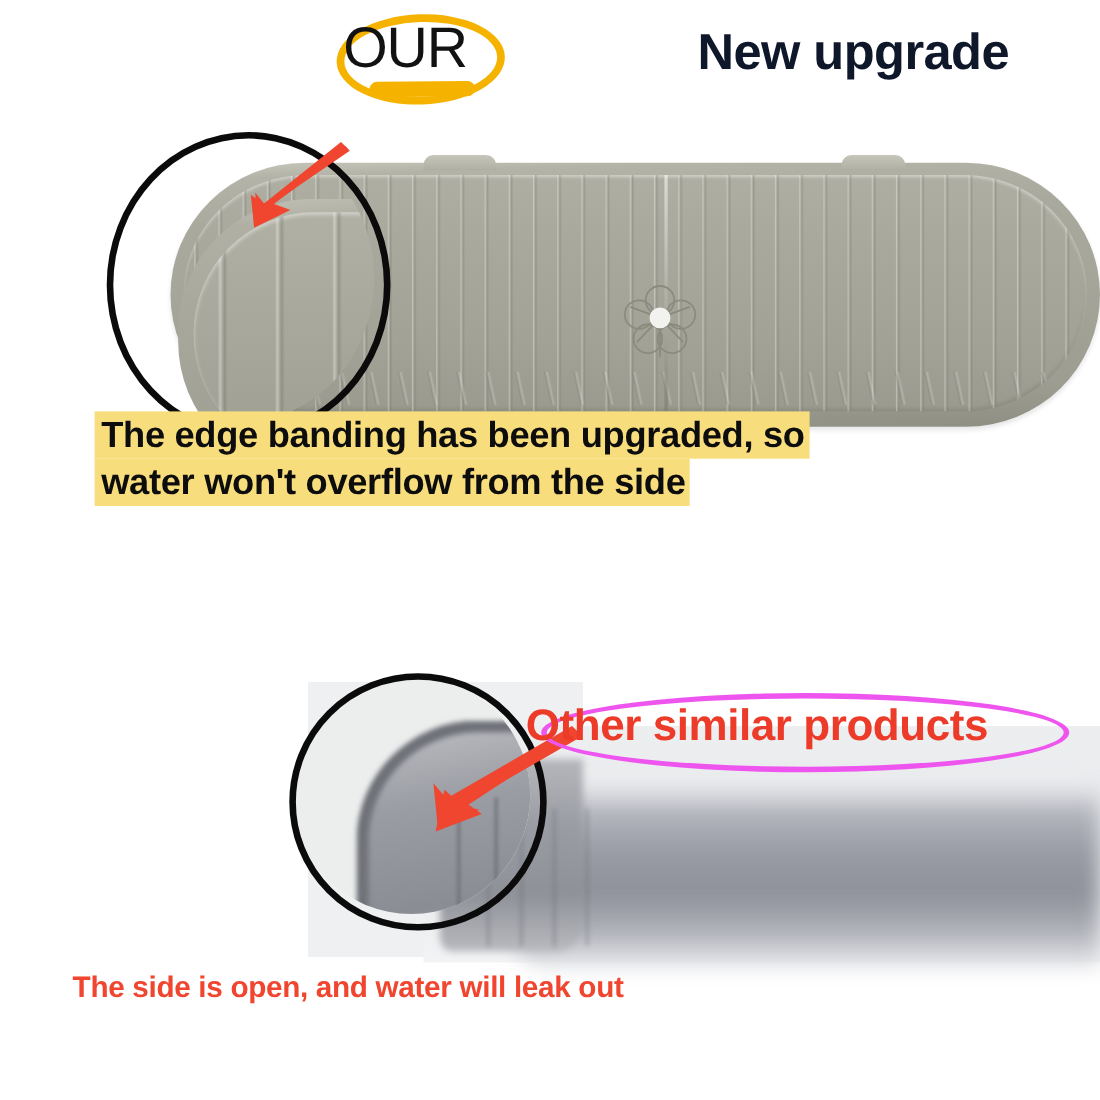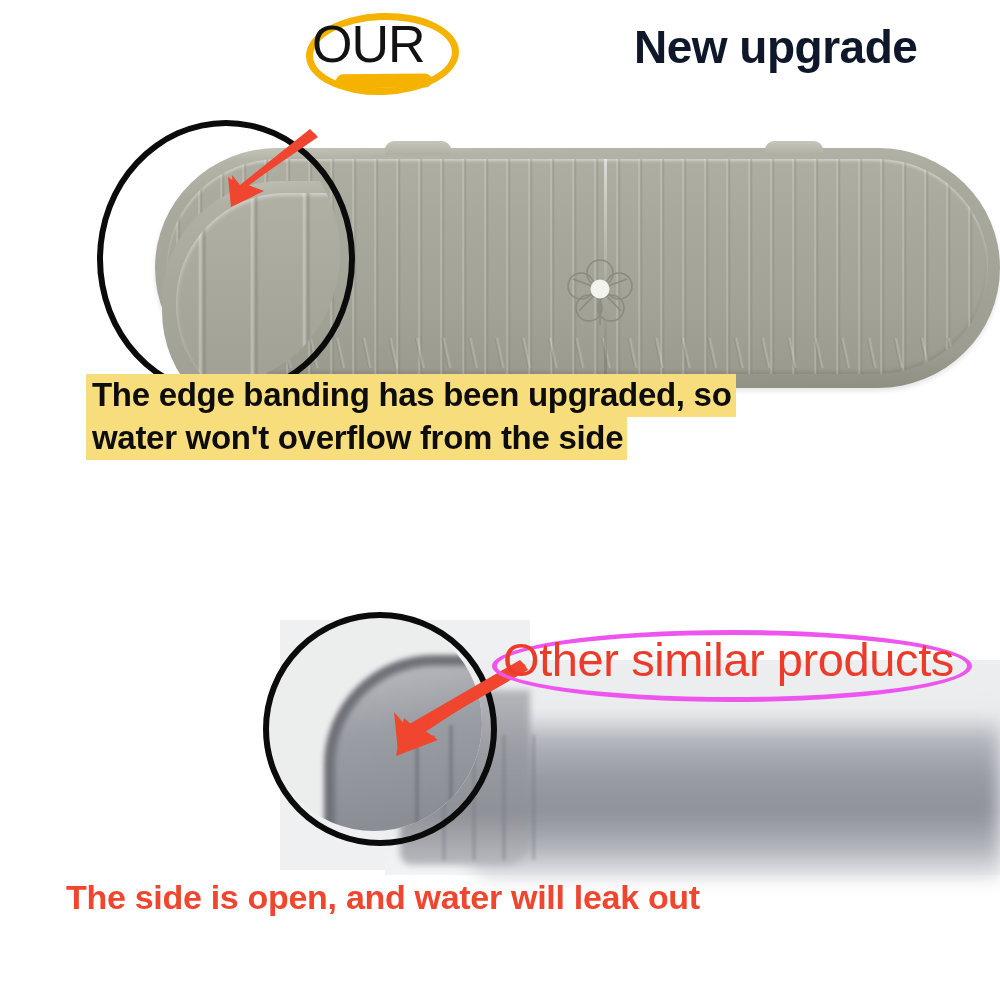--- a/index.html
+++ b/index.html
@@ -298,37 +298,37 @@
 
   
   #other-products-oval {
     left: 492px; top: 630px;
     width: 470px; height: 62px;
     border: 5px solid #ee55ee;
     border-radius: 50% / 50%;
     z-index: 26;
   }
   #other-products-label {
-    left: 503px; top: 638px;
-    font-size: 47px;
-    font-weight: normal;
+    left: 478px; top: 638px;
+    font-size: 40px;
+    font-weight: bold;
     color: #ec3b29;
     z-index: 28;
     line-height: 44px;
     letter-spacing: -0.4px;
     white-space: nowrap;
   }
 
   
   #leak-caption {
     left: 66px; top: 876px;
     width: 900px;
     z-index: 30;
     color: #f0452f;
-    font-size: 34px;
+    font-size: 27px;
     font-weight: bold;
     line-height: 42px;
     letter-spacing: -0.3px;
   }
   #leak-caption span { display: block; white-space: nowrap; }
 </style>
 </head>
 <body>
 
 <div class="layer" id="top-product-area">

